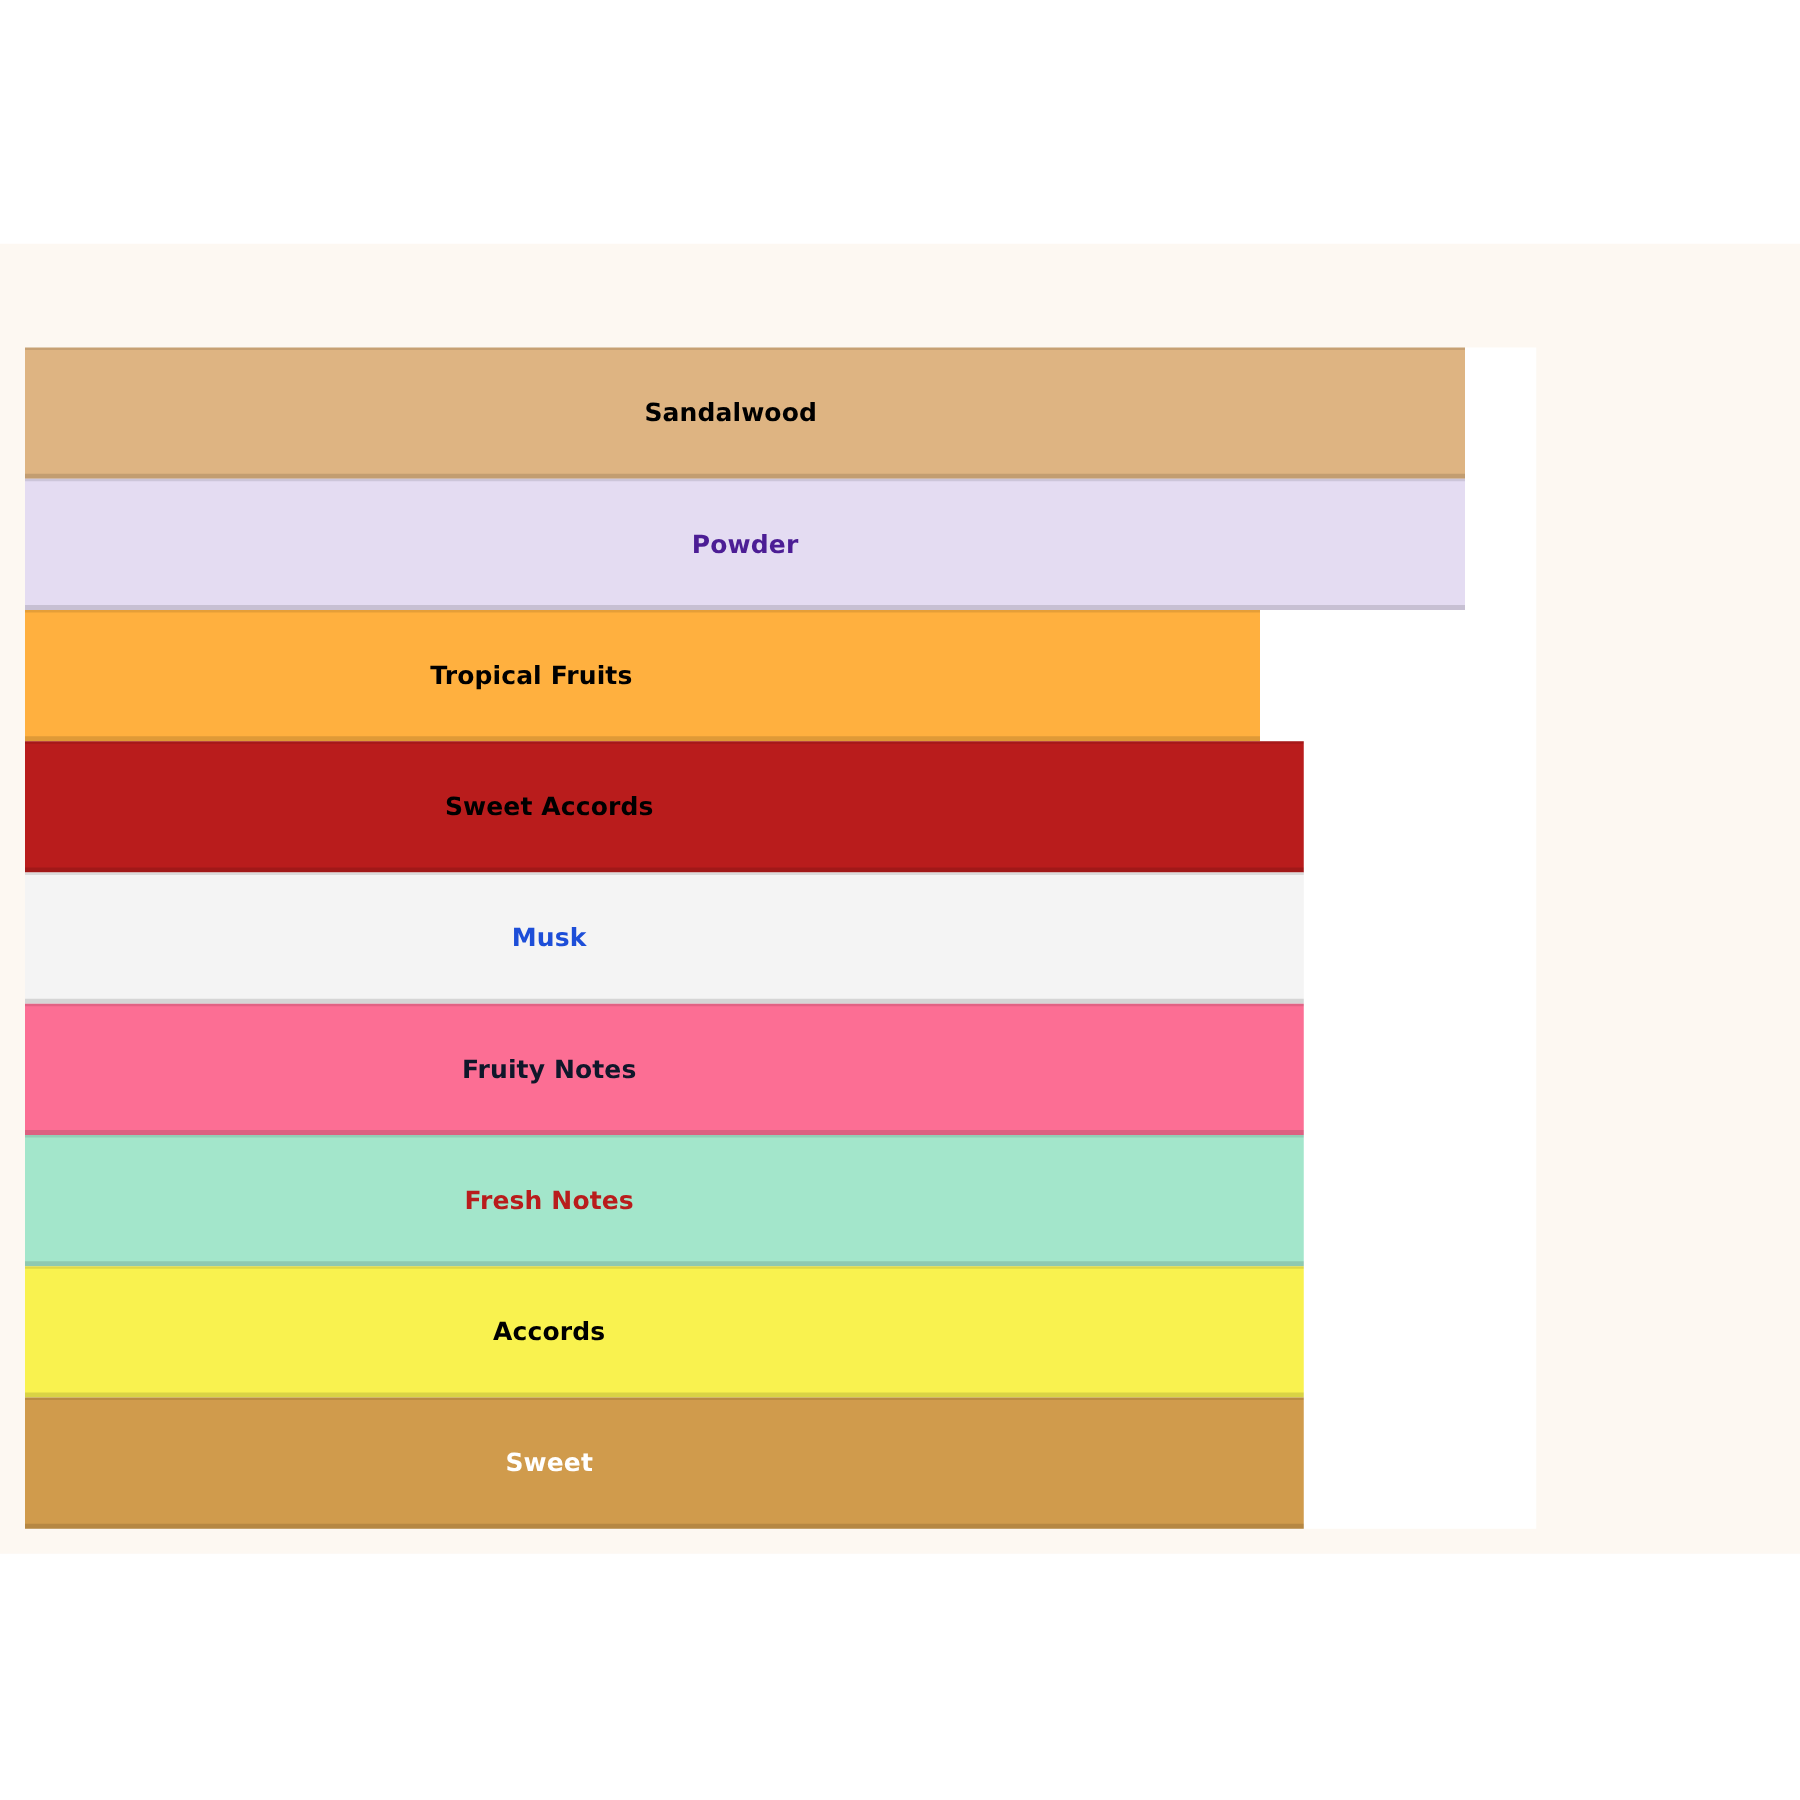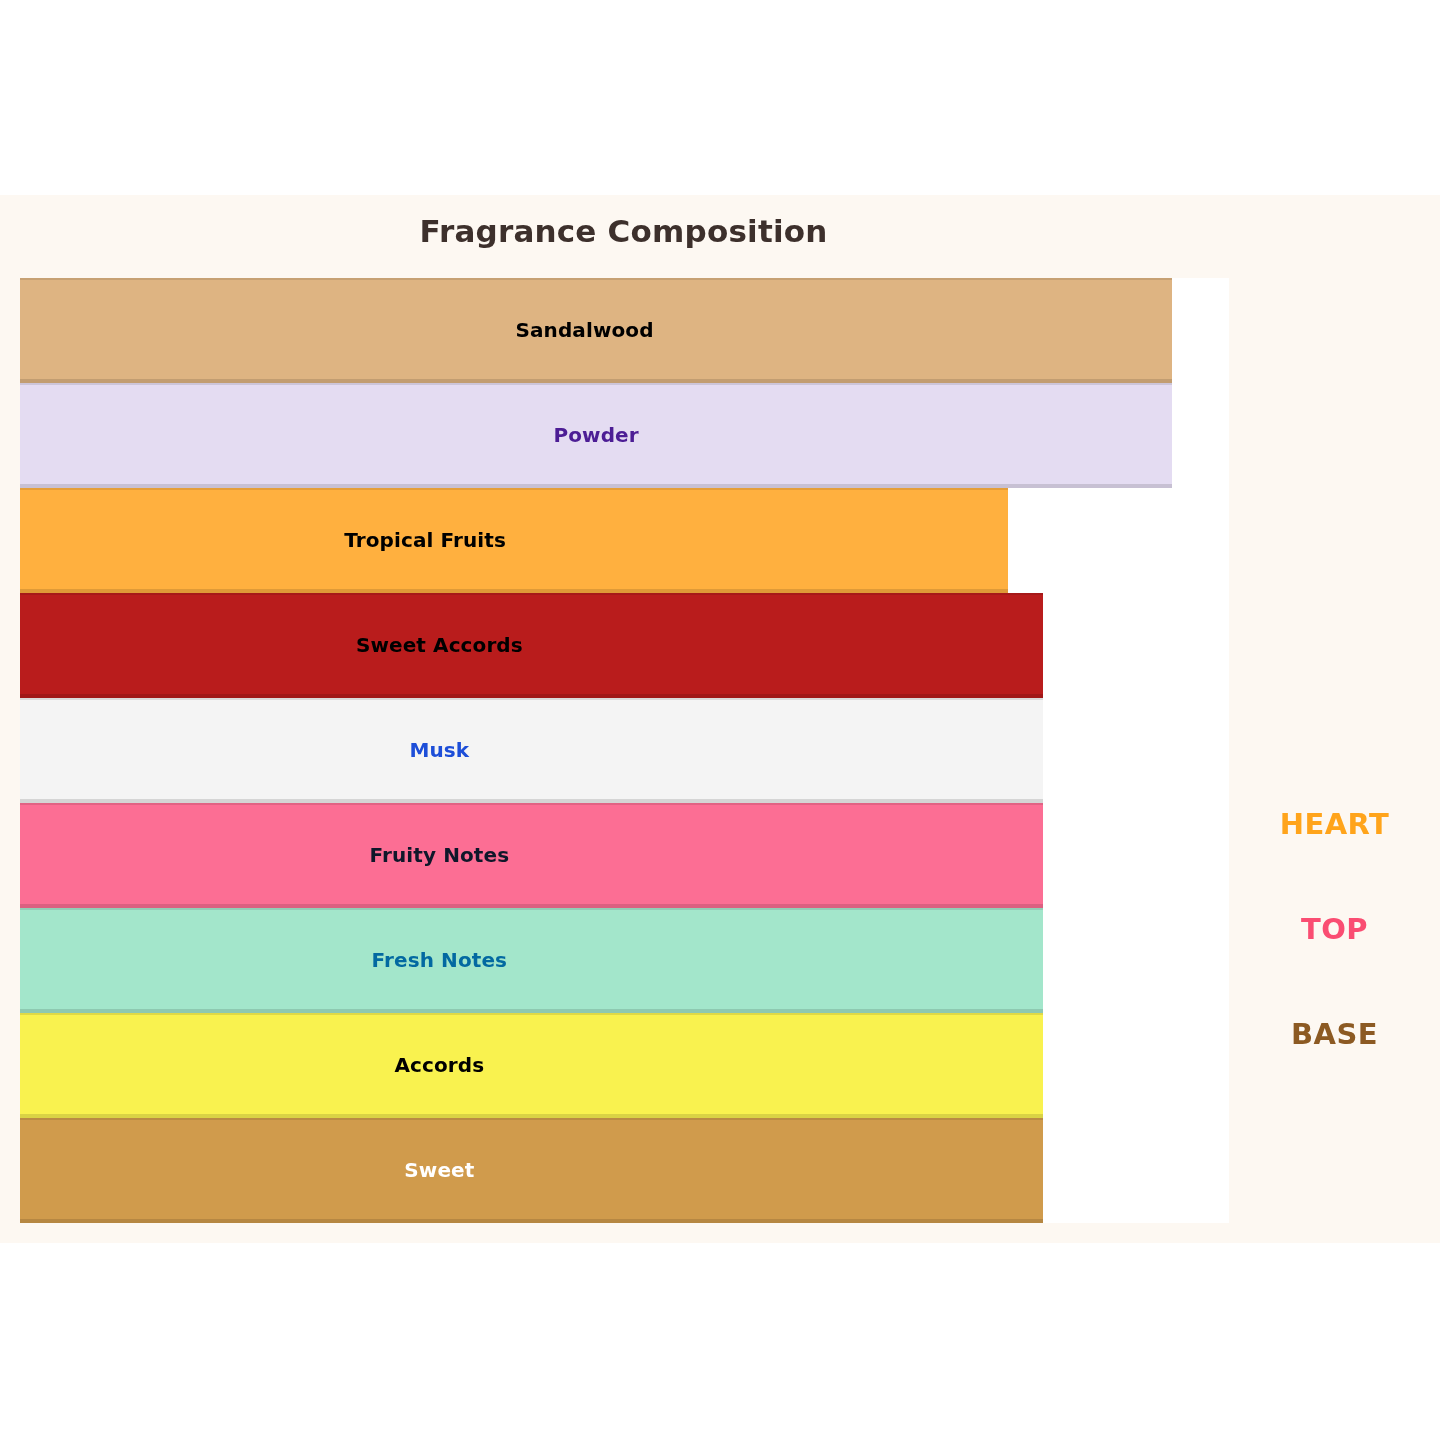--- a/index.html
+++ b/index.html
@@ -85,21 +85,20 @@
     font-size: 29px;
     font-weight: bold;
     letter-spacing: 0.4px;
   }
 </style>
 </head>
 <body>
 
 <div id="figure">
 
-  <div id="chart-title">Fragrance Composition</div>
 
   <div id="plot-area"></div>
 
   <div id="bars-layer">
       <div class="bar-row" style="left: 20px; top: 83px; width: 1209px;">
         <div class="bar" style="width: 1152.18px; background: rgb(222, 180, 130);">
           <span class="bar-label" style="color: rgb(0, 0, 0); left: 49%; transform: translate(-50%, -50%);">Sandalwood</span>
         </div>
       </div>
       <div class="bar-row" style="left: 20px; top: 188px; width: 1209px;">
@@ -122,34 +121,29 @@
           <span class="bar-label" style="color: #1d4ed8; left: 41%; transform: translate(-50%, -50%); text-align: right;">Musk</span>
         </div>
       </div>
       <div class="bar-row" style="left: 20px; top: 608px; width: 1209px;">
         <div class="bar" style="width: 1022.81px; background: rgb(252, 110, 148);">
           <span class="bar-label" style="color: #0f172a; left: 41%; transform: translate(-50%, -50%);">Fruity Notes</span>
         </div>
       </div>
       <div class="bar-row" style="left: 20px; top: 713px; width: 1209px;">
         <div class="bar" style="width: 1022.81px; background: rgb(163, 230, 203);">
-          <span class="bar-label" style="color: #0369a1; left: 41%; transform: translate(-50%, -50%);">Fresh Notes</span>
+          <span class="bar-label" style="color: #b91c1c; left: 41%; transform: translate(-50%, -50%);">Fresh Notes</span>
         </div>
       </div>
       <div class="bar-row" style="left: 20px; top: 818px; width: 1209px;">
         <div class="bar" style="width: 1022.81px; background: rgb(249, 242, 79);">
           <span class="bar-label" style="color: rgb(0, 0, 0); left: 41%; transform: translate(-50%, -50%);">Accords</span>
         </div>
       </div>
       <div class="bar-row" style="left: 20px; top: 923px; width: 1209px;">
         <div class="bar" style="width: 1022.81px; background: rgb(208, 155, 76);">
           <span class="bar-label" style="color: rgb(255, 255, 255); left: 41%; transform: translate(-50%, -50%);">Sweet</span>
         </div>
       </div>
     </div>
 
-  <div class="legend">
-      <div class="legend-entry" style="color: rgb(255, 164, 27); top: 529px;">HEART</div>
-      <div class="legend-entry" style="color: rgb(250, 77, 114); top: 634px;">TOP</div>
-      <div class="legend-entry" style="color: rgb(140, 90, 35); top: 739px;">BASE</div>
-    </div>
 
 </div>
 
 </body></html>

